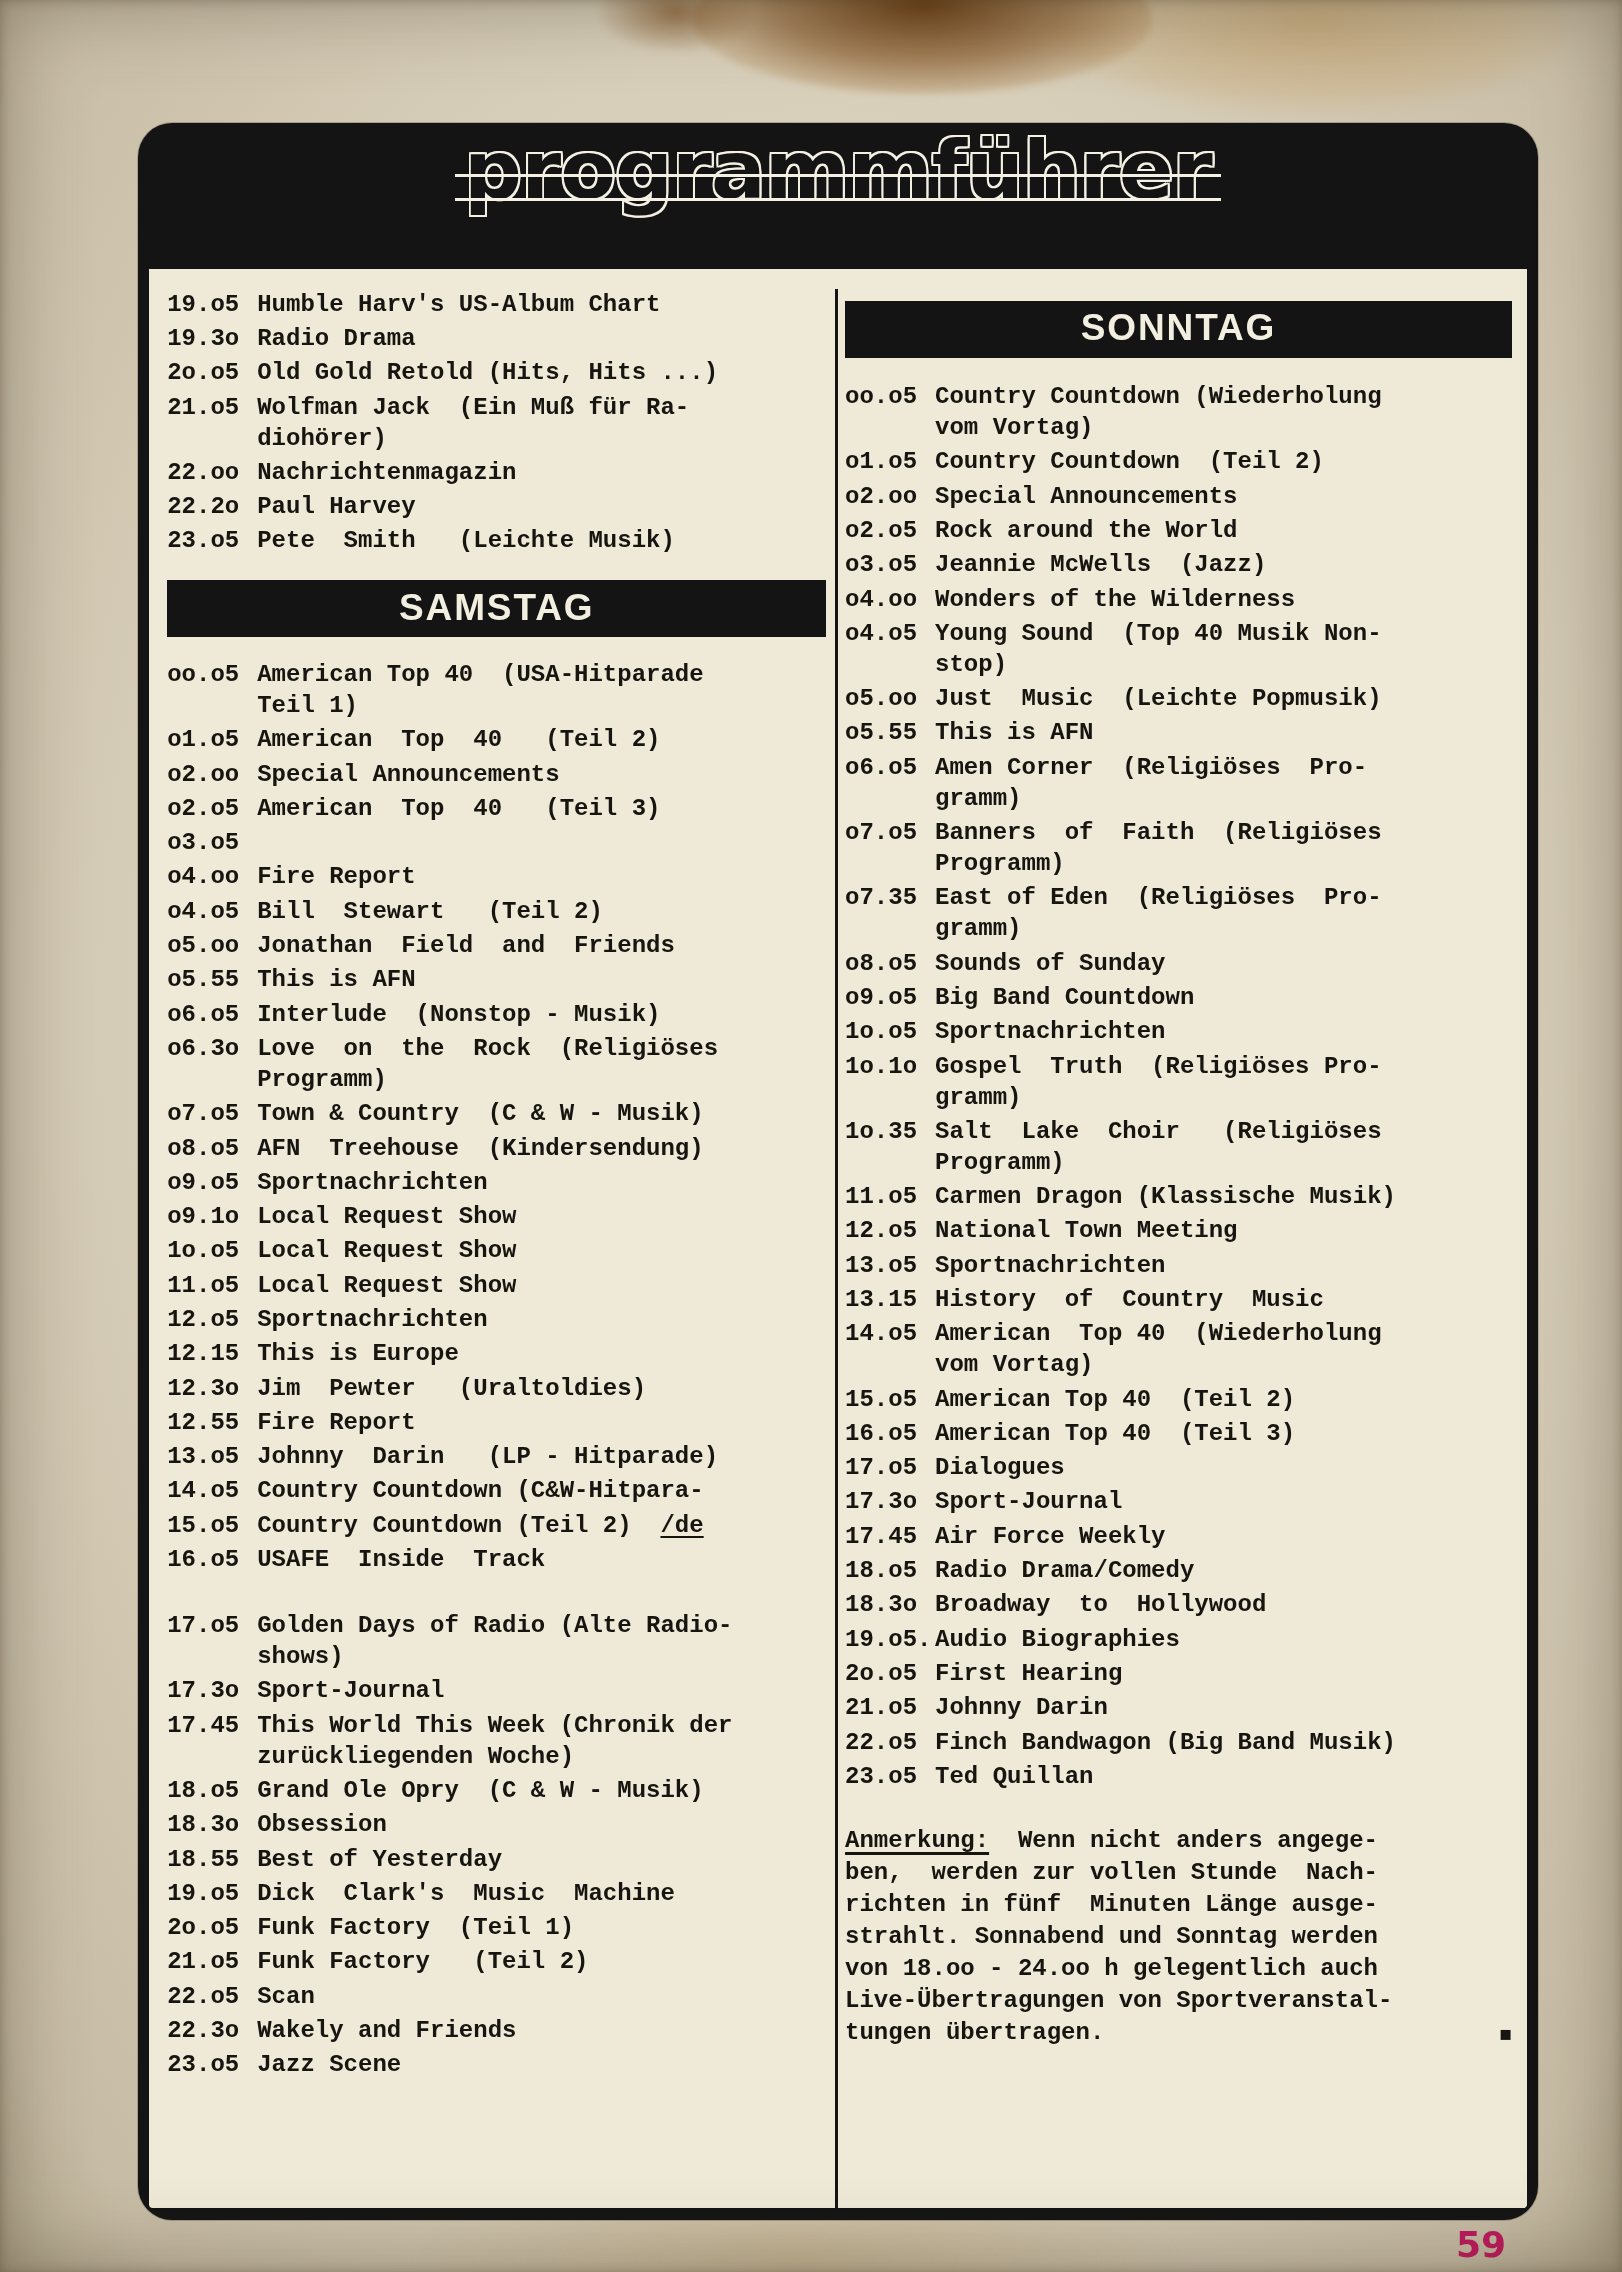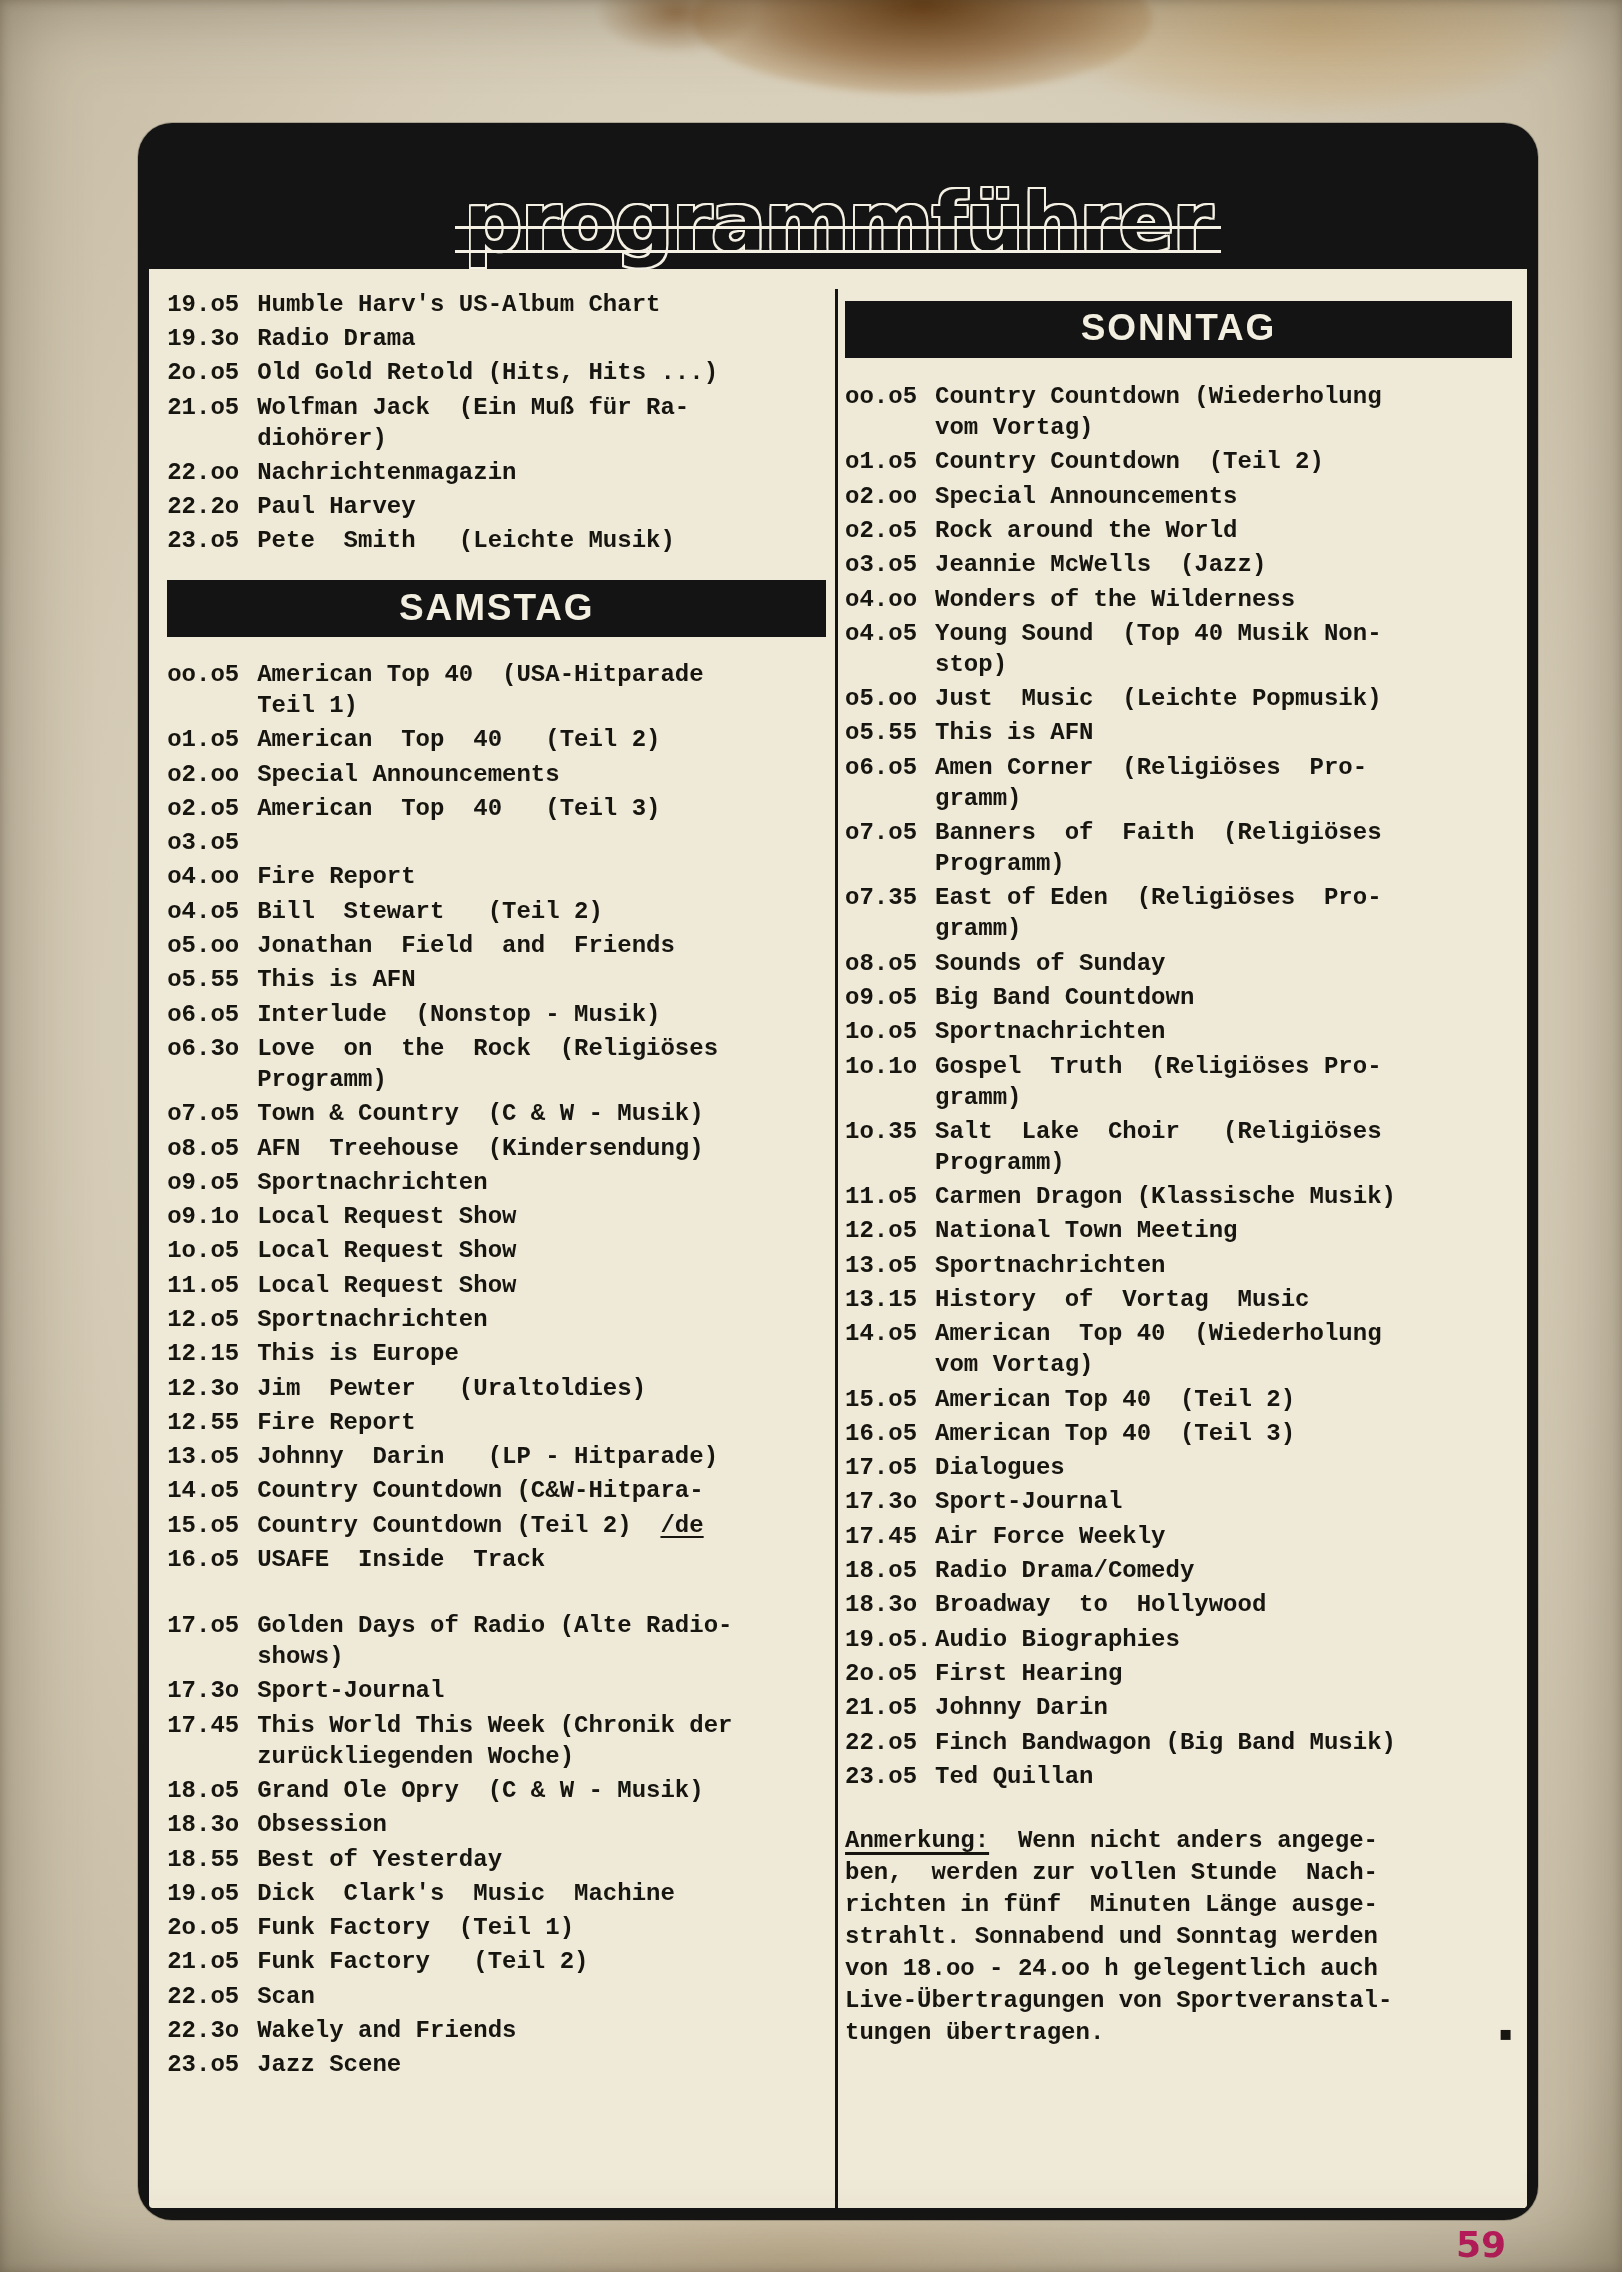--- a/index.html
+++ b/index.html
@@ -30,21 +30,21 @@
 
   .frame{
     position:absolute;z-index:2;
     left:138px;top:123px;width:1400px;height:2097px;
     background:#141414;border-radius:34px;
     box-sizing:border-box;
     padding:0 11.2px 12px 11.2px;
     box-shadow:0 0 0 0.9px rgba(0,0,0,.2);
   }
   .logo-band{
-    height:146px;display:flex;align-items:flex-end;justify-content:center;
+    height:146px;display:flex;align-items:flex-start;justify-content:center;
     position:relative;
   }
   .logo{
     position:relative;
     font-family:"DejaVu Sans",sans-serif;
     font-weight:bold;
     font-size:81px;
     letter-spacing:-0.9px;
     color:#141414;
     text-shadow:
@@ -407,21 +407,21 @@
             <div class="entry">
               <span class="time">12.o5</span>
               <span class="title">National Town Meeting</span>
             </div>
             <div class="entry">
               <span class="time">13.o5</span>
               <span class="title">Sportnachrichten</span>
             </div>
             <div class="entry">
               <span class="time">13.15</span>
-              <span class="title">History  of  Vortag  Music</span>
+              <span class="title">History  of  Country  Music</span>
             </div>
             <div class="entry">
               <span class="time">14.o5</span>
               <span class="title">American  Top 40  (Wiederholung
 vom Vortag)</span>
             </div>
             <div class="entry">
               <span class="time">15.o5</span>
               <span class="title">American Top 40  (Teil 2)</span>
             </div>

